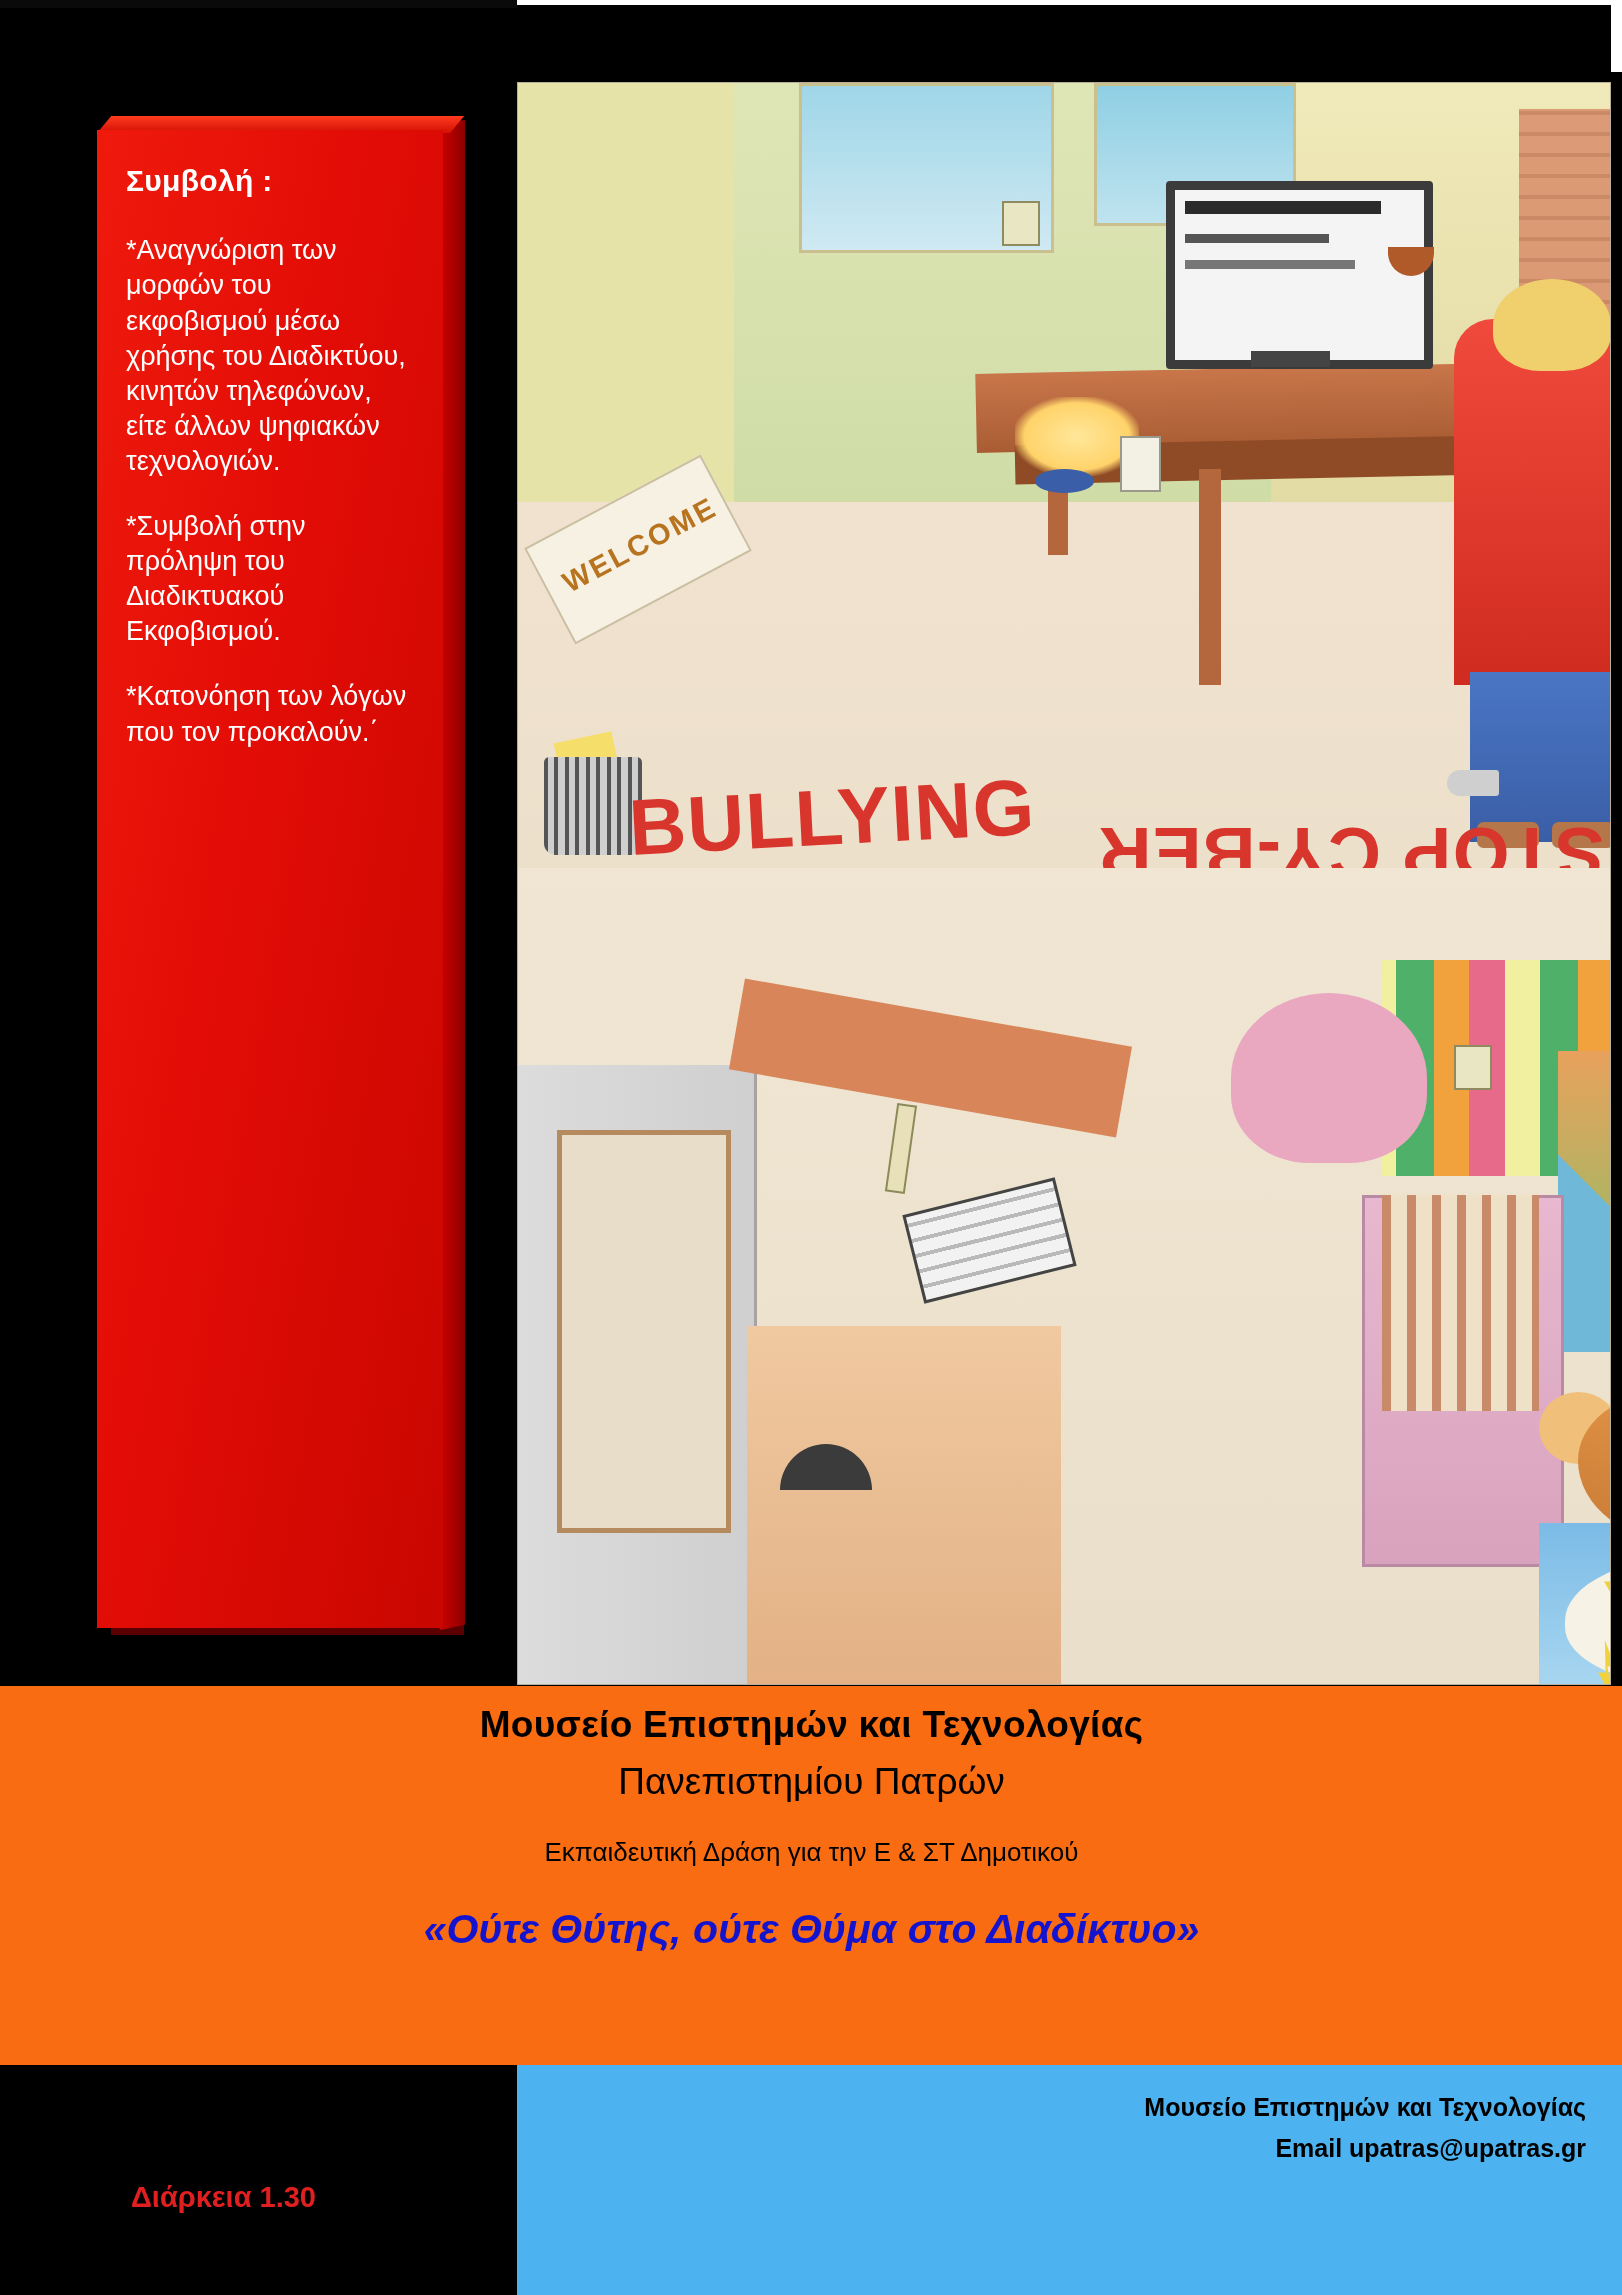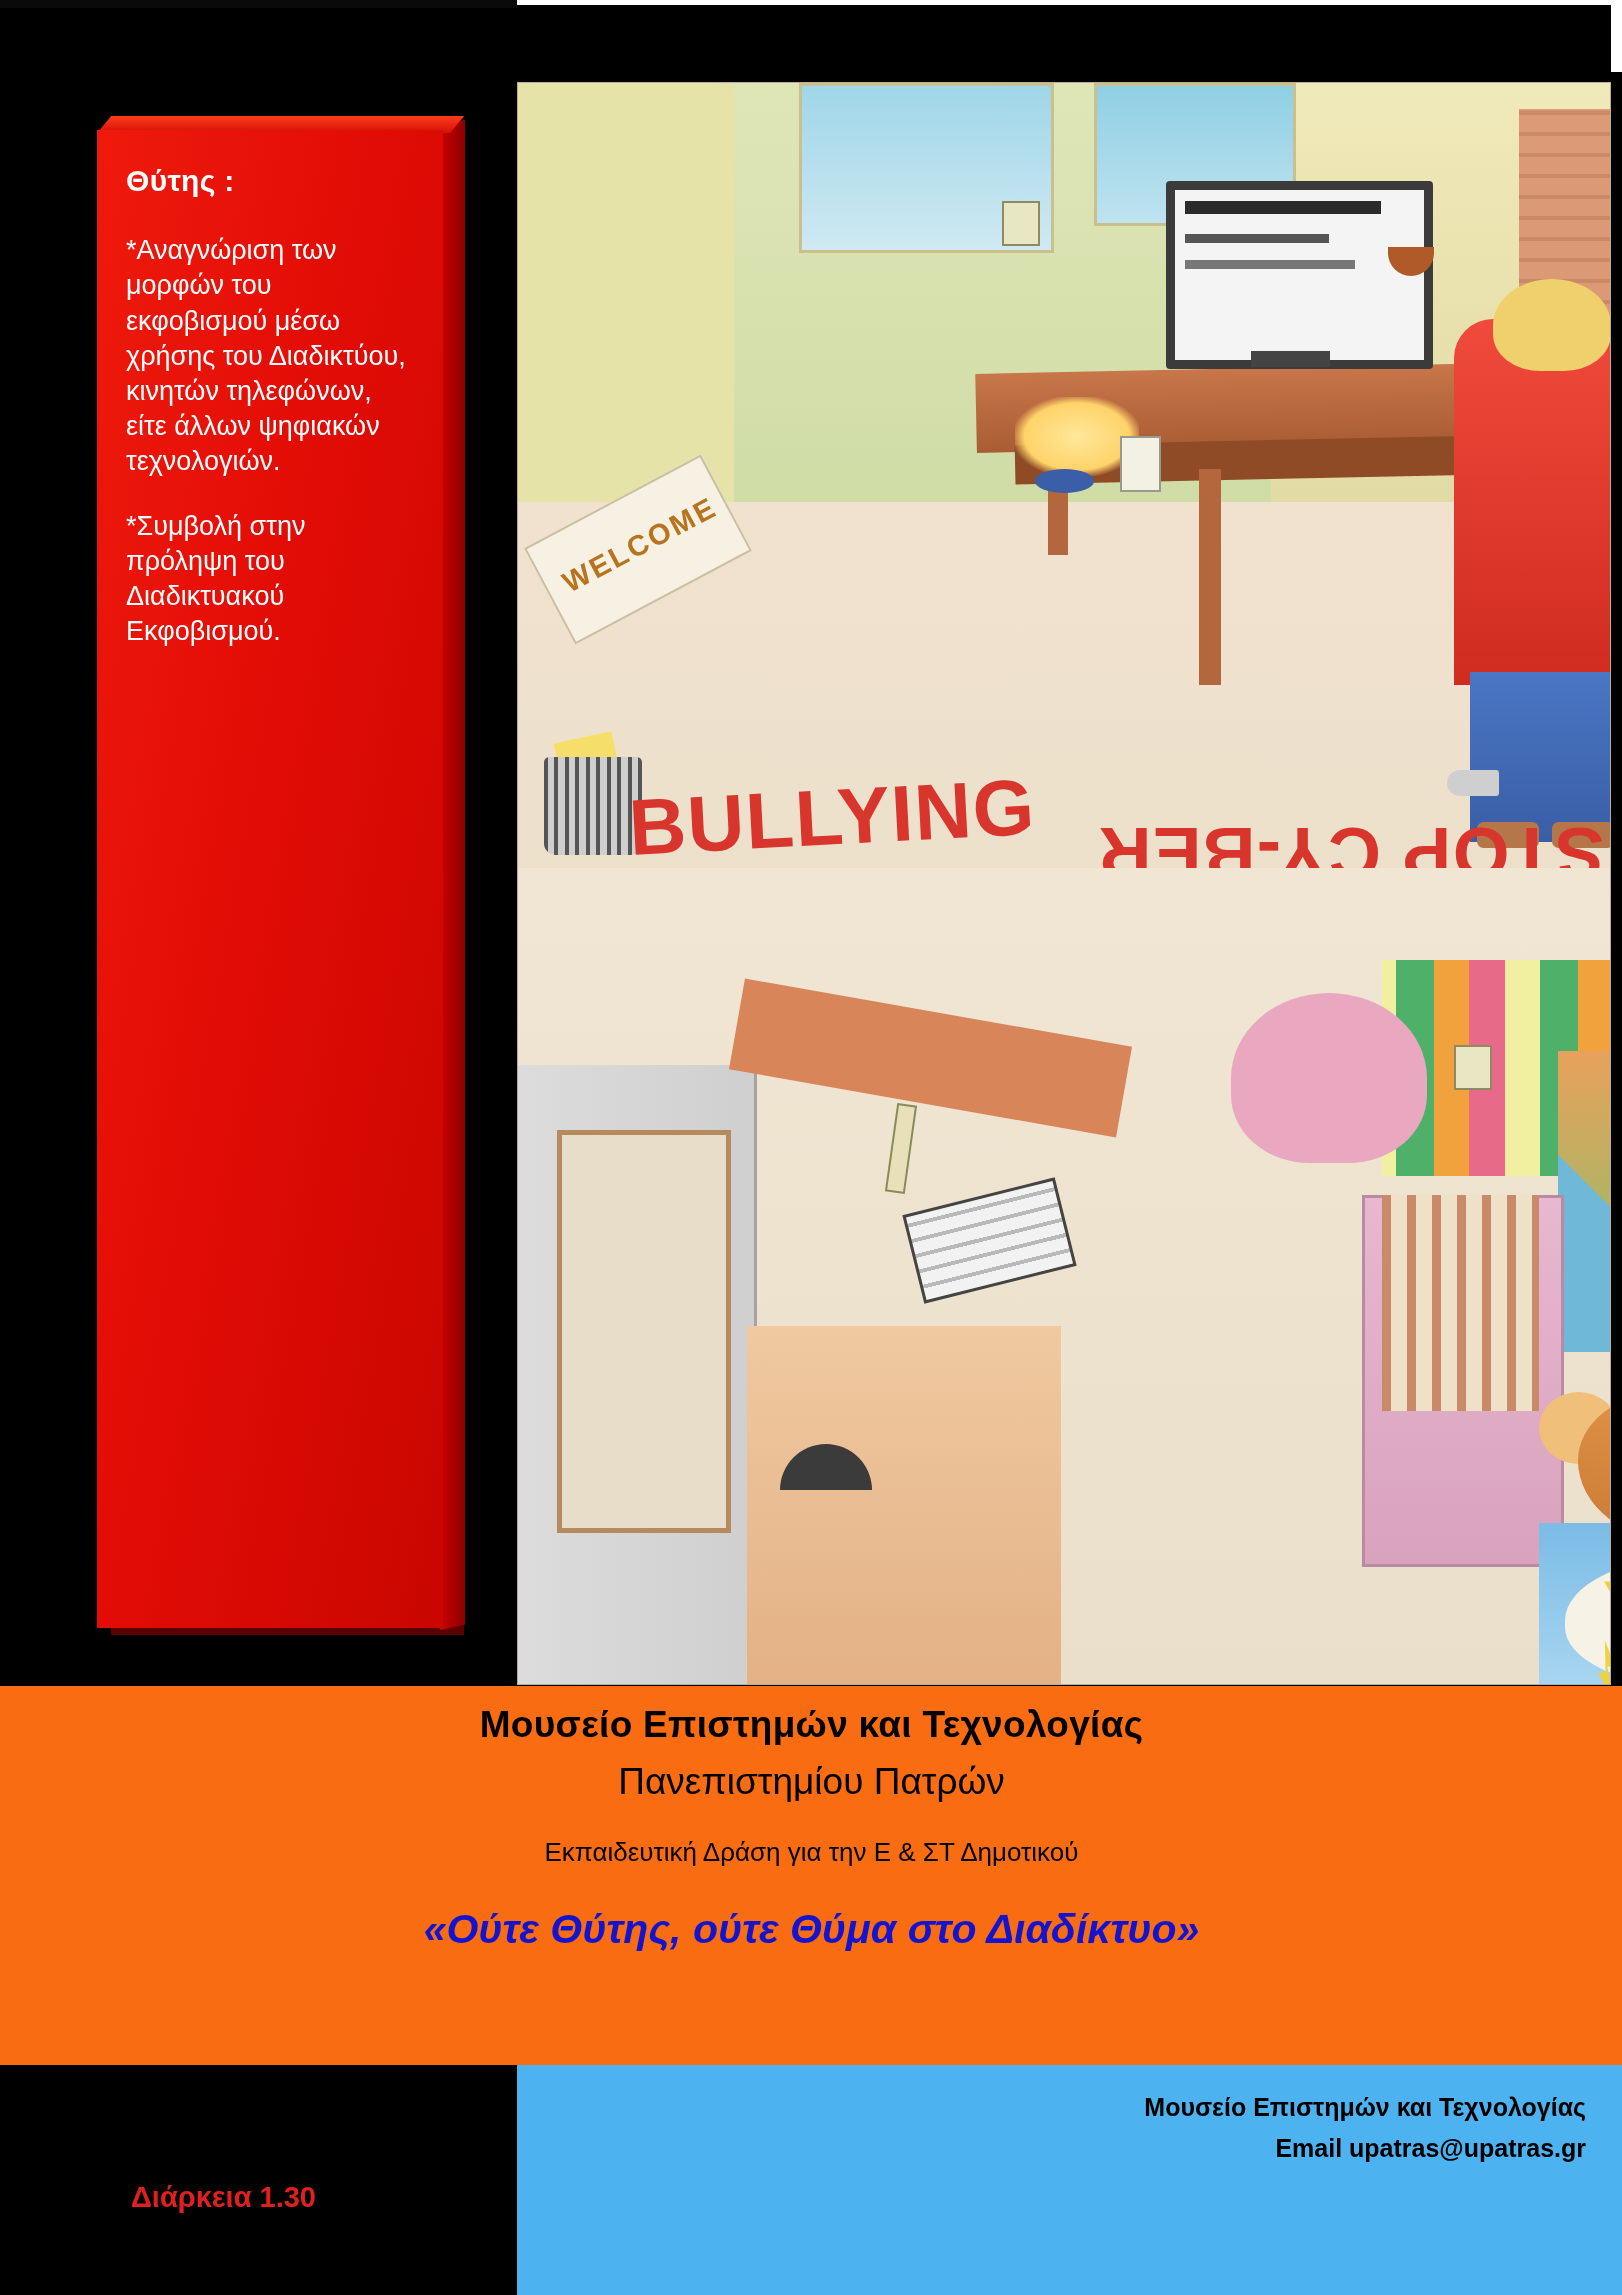--- a/index.html
+++ b/index.html
@@ -305,23 +305,24 @@
 
   <div class="scan-top-left"></div>
   <div class="scan-top-white"></div>
   <div class="scan-right-white"></div>
 
   <div class="plaque-wrap">
     <div class="plaque-shadow"></div>
     <div class="plaque-side"></div>
     <div class="plaque-topbevel"></div>
     <div class="plaque">
-      <div class="plaque-title">Θύτης :</div>
+      <div class="plaque-title">Συμβολή :</div>
       <p>*Αναγνώριση των μορφών του εκφοβισμού μέσω  χρήσης του  Διαδικτύου, κινητών τηλεφώνων, είτε άλλων ψηφιακών τεχνολογιών.</p>
       <p>*Συμβολή στην πρόληψη του Διαδικτυακού Εκφοβισμού.</p>
+      <p>*Κατονόηση των λόγων που τον προκαλούν.΄</p>
     </div>
   </div>
 
   <div class="artwork">
 
     <div class="aw aw-wall-left"></div>
     <div class="aw aw-wall-mid"></div>
     <div class="aw aw-wall-right"></div>
     <div class="aw aw-window"></div>
     <div class="aw aw-window2"></div>

